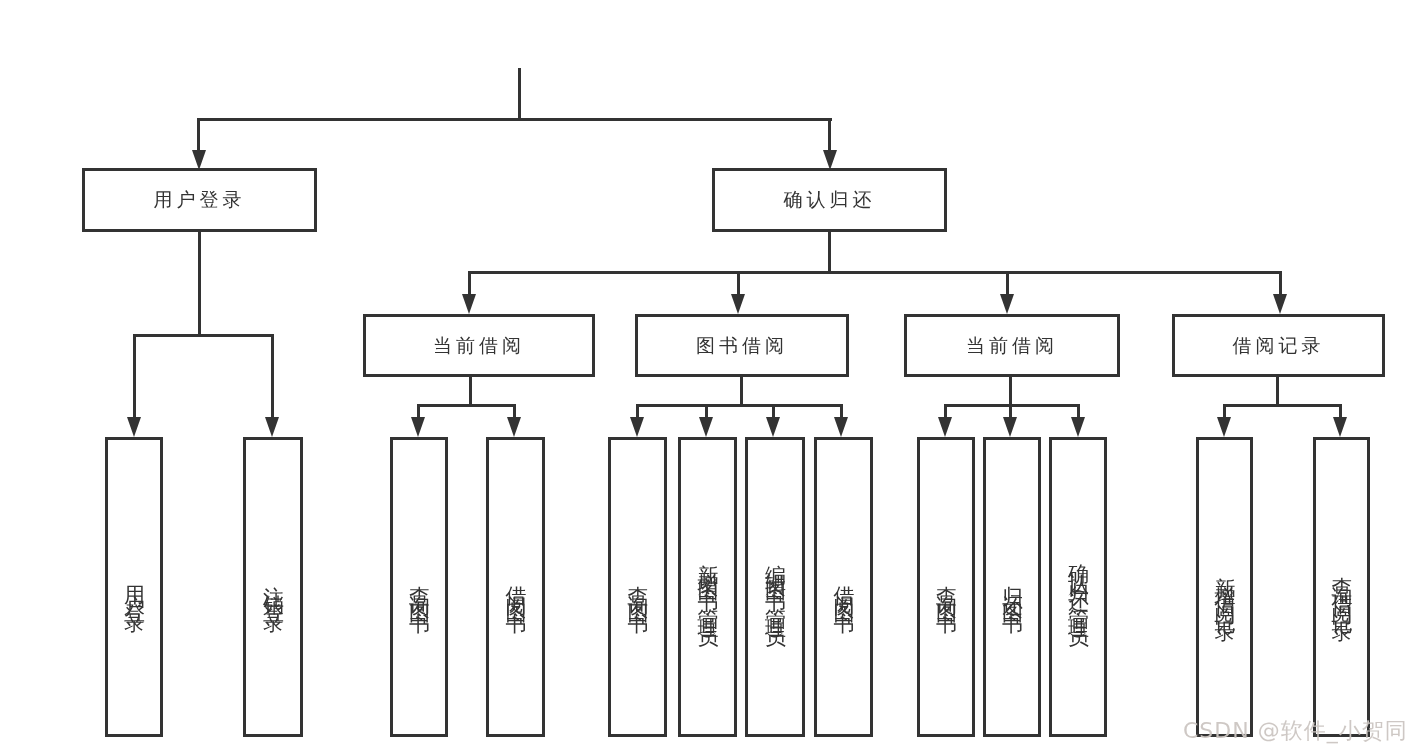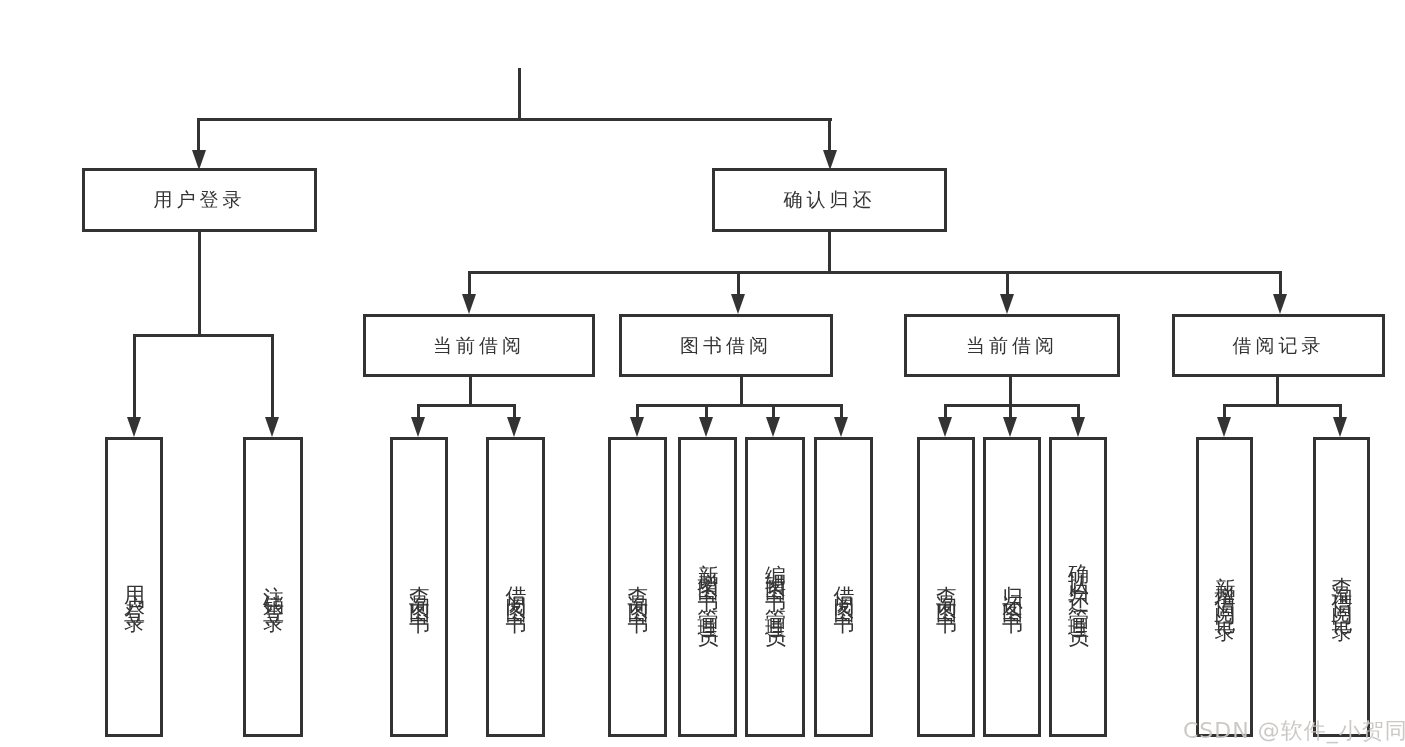--- a/index.html
+++ b/index.html
@@ -26,21 +26,21 @@
   <div class="bx" style="left:82px;top:168px;width:235px;height:64px;">
     <span class="hlabel">用户登录</span>
   </div>
   <div class="bx" style="left:712px;top:168px;width:235px;height:64px;">
     <span class="hlabel">确认归还</span>
   </div>
 
   <div class="bx" style="left:363px;top:314px;width:232px;height:63px;">
     <span class="hlabel">当前借阅</span>
   </div>
-  <div class="bx" style="left:619px;top:314px;width:214px;height:63px;">
+  <div class="bx" style="left:635px;top:314px;width:214px;height:63px;">
     <span class="hlabel">图书借阅</span>
   </div>
   <div class="bx" style="left:1172px;top:314px;width:213px;height:63px;">
     <span class="hlabel">借阅记录</span>
   </div>
   <div class="bx" style="left:904px;top:314px;width:216px;height:63px;">
     <span class="hlabel">当前借阅</span>
   </div>
 
   <div class="bx" style="left:105px;top:437px;width:58px;height:300px;">

